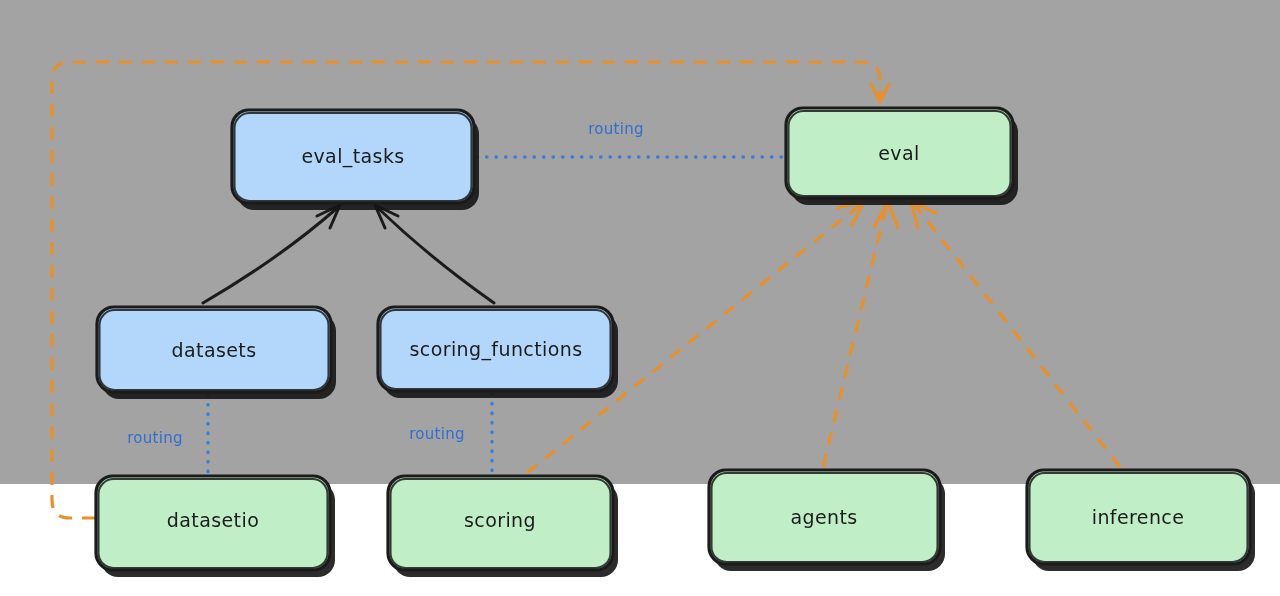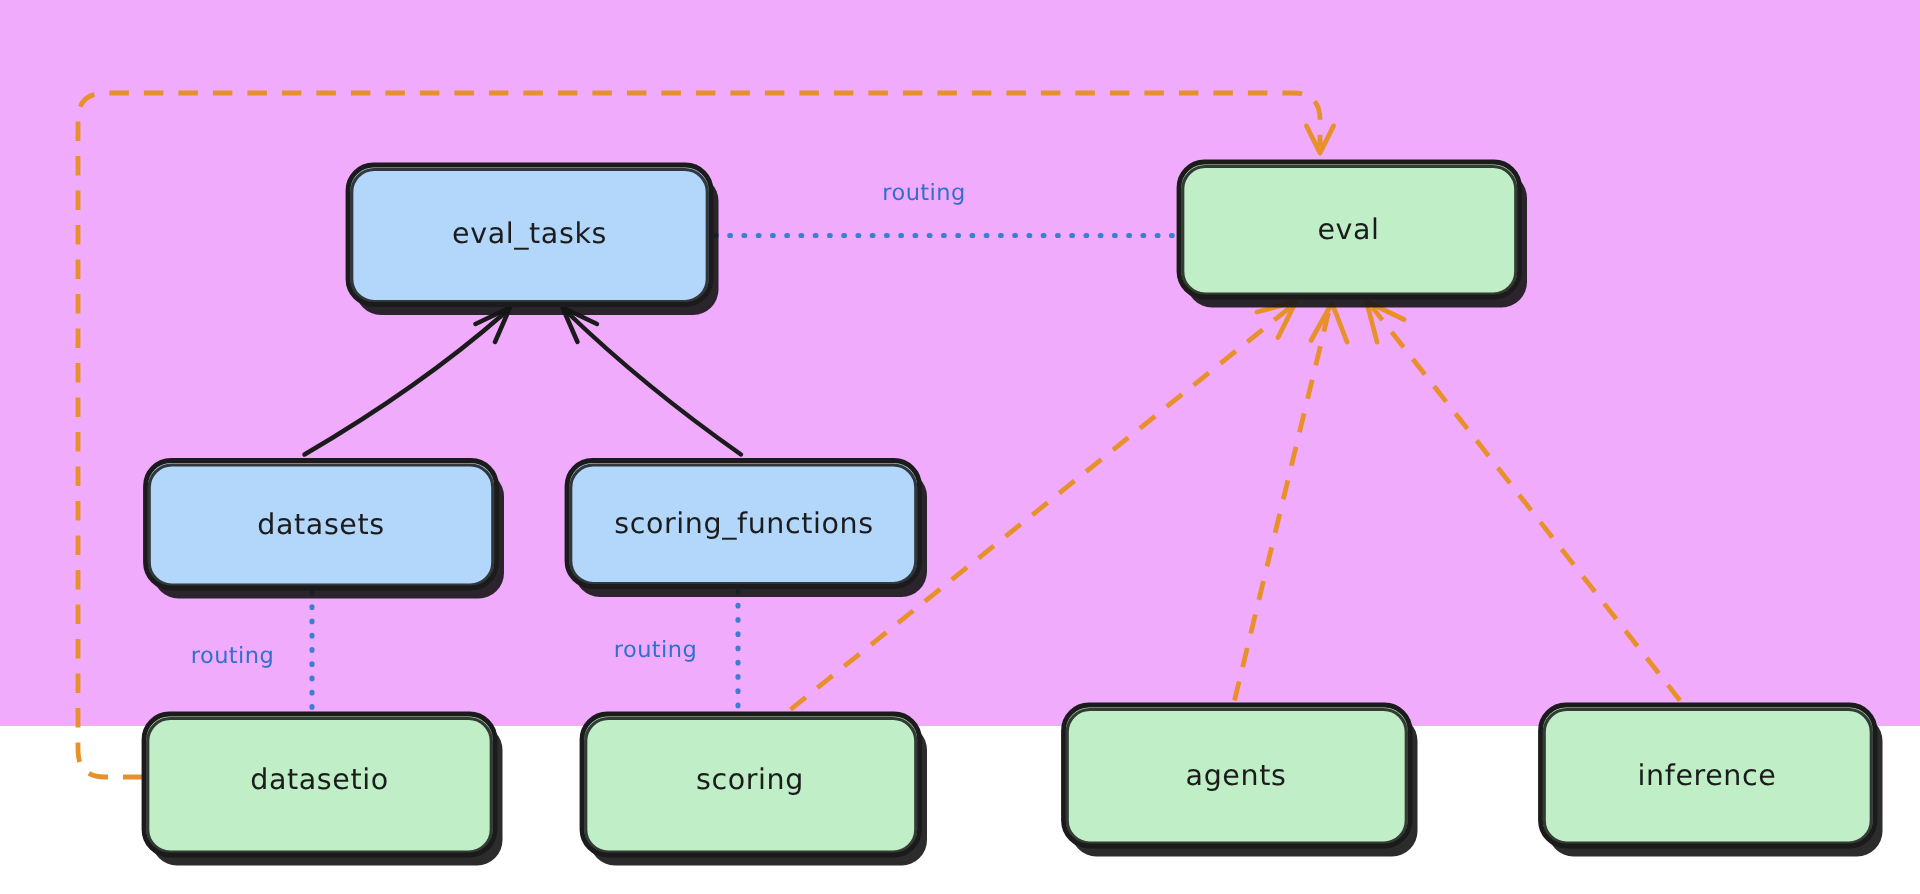--- a/index.html
+++ b/index.html
@@ -10,21 +10,21 @@
   body {
     width: 1280px;
     height: 596px;
     overflow: hidden;
     font-family: "DejaVu Sans", sans-serif;
   }
   #diagram-root {
     position: relative;
     width: 1280px;
     height: 484px;
-    background: #f0abfc;
+    background: #a3a3a3;
   }
   svg.diagram-canvas {
     position: absolute;
     top: 0;
     left: 0;
     width: 1280px;
     height: 596px;
     display: block;
   }
   .node-label {

